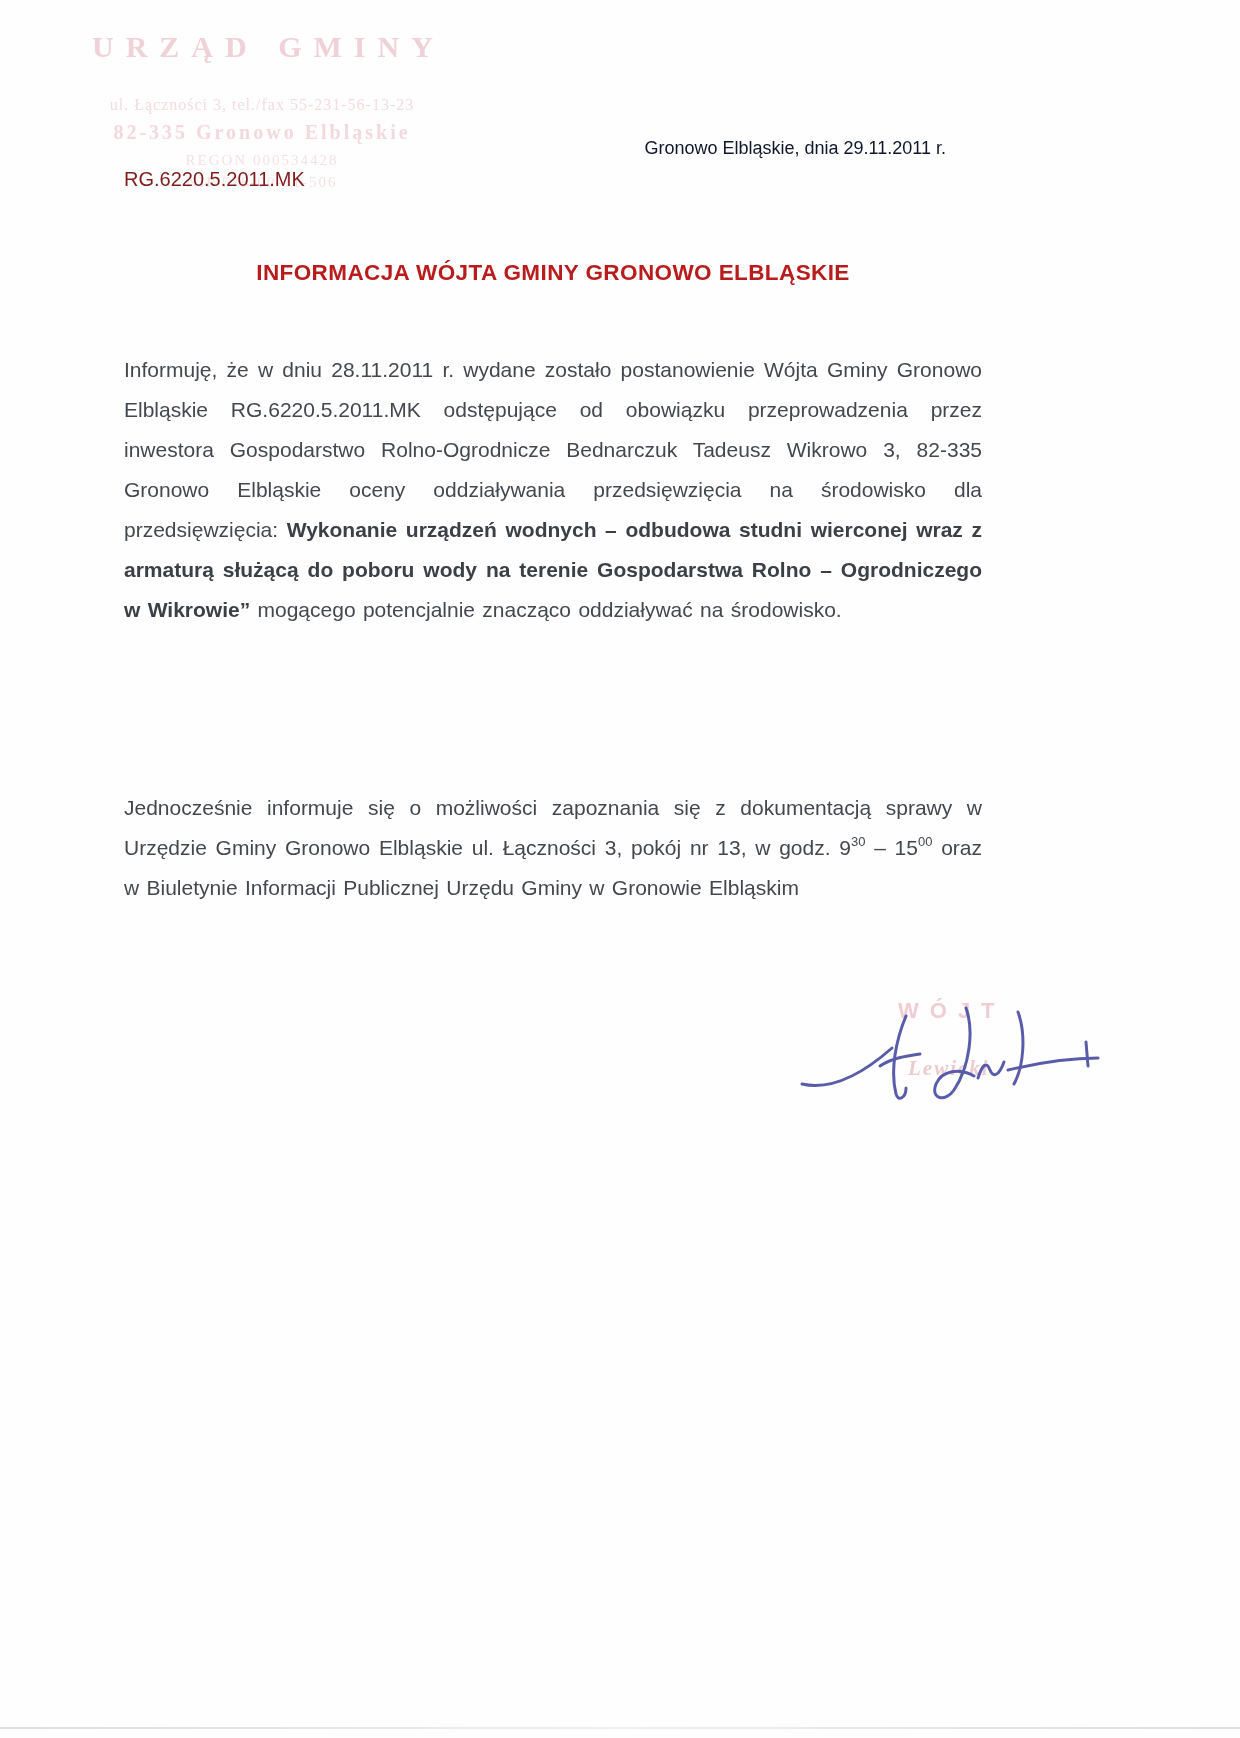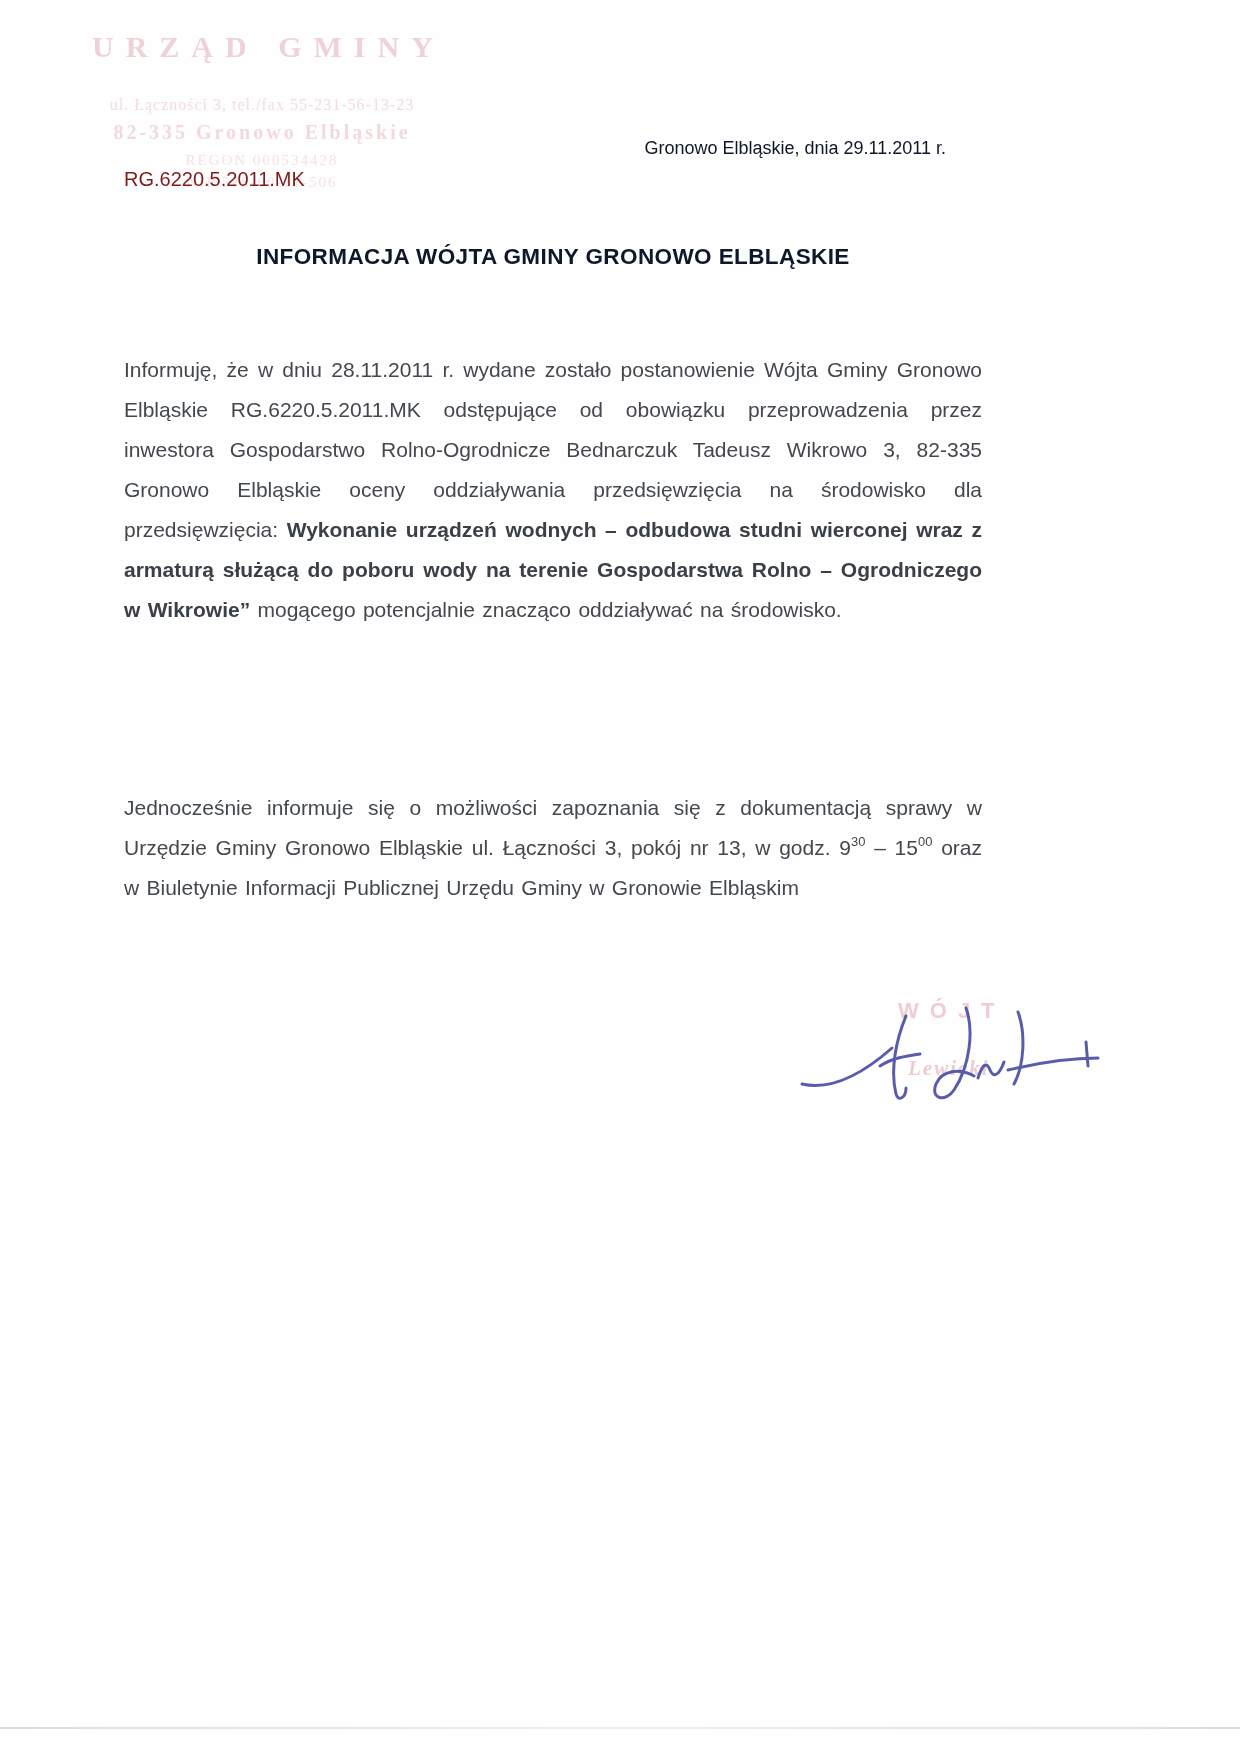--- a/index.html
+++ b/index.html
@@ -76,28 +76,28 @@
     left: 124px;
     top: 168px;
     font-size: 20px;
     color: #7f1d1d;
   }
 
   
   .title {
     position: absolute;
     left: 124px;
-    top: 244px;
+    top: 260px;
     width: 858px;
     margin: 0;
     text-align: center;
     font-size: 22.5px;
     font-weight: bold;
     letter-spacing: 0.4px;
-    color: #0f172a;
+    color: #b91c1c;
   }
 
   
   .para {
     position: absolute;
     left: 124px;
     width: 858px;
     margin: 0;
     font-size: 21px;
     line-height: 40px;

